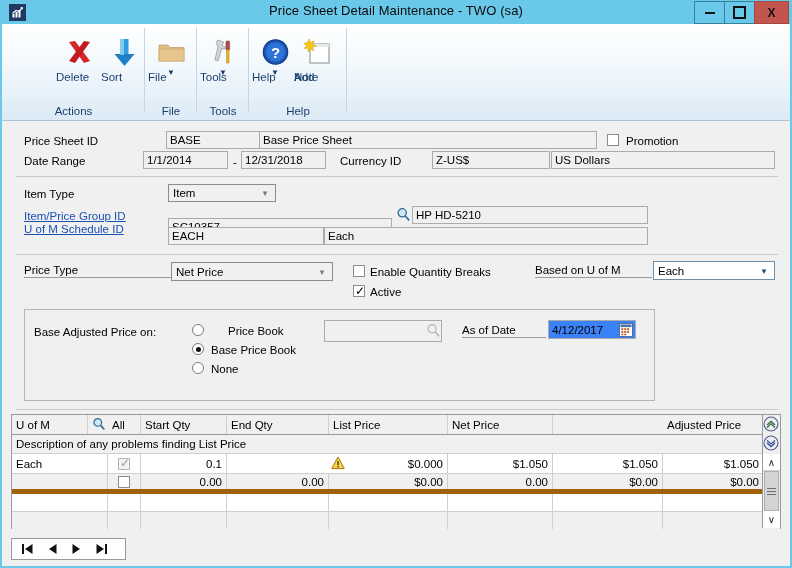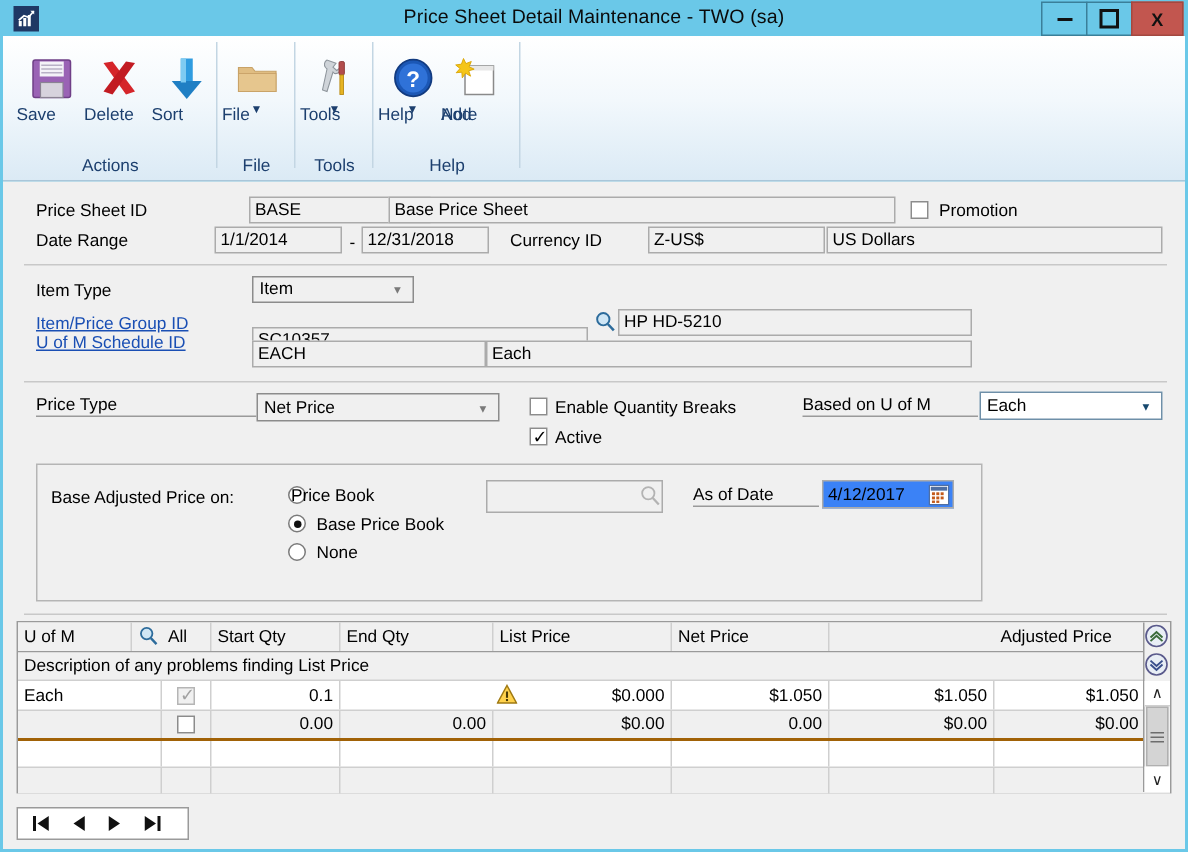--- a/index.html
+++ b/index.html
@@ -130,34 +130,20 @@
       <div class="wbtn">
           <span class="maxi"></span>
         </div>
       <div class="wbtn close">X</div>
     </div>
   </div>
 
   <div class="ribbon">
 
     <div class="rgroup" style="left:0;width:143px;">
-      <div class="rbtn" style="left:9px;">
-        <div class="ico">
-          <svg width="31" height="31" viewBox="0 0 31 31">
-            <rect x="3" y="3" width="25" height="25" rx="1.5" fill="#9a63b5"></rect>
-            <rect x="3" y="3" width="25" height="25" rx="1.5" fill="none" stroke="#6f3f87" stroke-width="1"></rect>
-            <rect x="7.5" y="4" width="16" height="10" fill="#f4f2f8"></rect>
-            <line x1="8.5" y1="6.5" x2="22.5" y2="6.5" stroke="#b8b0c6" stroke-width="1"></line>
-            <line x1="8.5" y1="9" x2="22.5" y2="9" stroke="#b8b0c6" stroke-width="1"></line>
-            <line x1="8.5" y1="11.5" x2="22.5" y2="11.5" stroke="#b8b0c6" stroke-width="1"></line>
-            <rect x="8" y="18" width="15" height="10" fill="#d7d3dd" stroke="#8a8293" stroke-width="0.8"></rect>
-          </svg>
-        </div>
-        <div class="lbl">Save</div>
-      </div>
       <div class="rbtn" style="left:54px;">
         <div class="ico">
           <svg width="31" height="31" viewBox="0 0 31 31">
             <path d="M5 5 L11 4 L26 24 L20 26 Z" fill="#d5252a"></path>
             <path d="M26 5 L20 4 L5 24 L11 26 Z" fill="#c21b22"></path>
           </svg>
         </div>
         <div class="lbl">Delete</div>
       </div>
       <div class="rbtn" style="left:99px;">
@@ -289,21 +275,21 @@
     <div class="lbl-ul" style="left:533px;top:143px;width:117px;">Based on U of M</div>
     <div class="ddl active" style="left:651px;top:140px;width:122px;height:19px;">
       <span>Each</span>
       <span class="arw">▾</span>
     </div>
 
     <div class="groupbox" style="left:22px;top:188px;width:631px;height:92px;"></div>
     <div class="lbl" style="left:32px;top:205px;">Base Adjusted Price on:</div>
 
     <div class="rdo" style="left:190px;top:203px;"></div>
-    <div class="lbl" style="left:192px;top:204px;">Price Book</div>
+    <div class="lbl" style="left:226px;top:204px;">Price Book</div>
 
     <div class="rdo" style="left:190px;top:222px;">
       <span class="dot"></span>
     </div>
     <div class="lbl" style="left:209px;top:223px;">Base Price Book</div>
 
     <div class="rdo" style="left:190px;top:241px;"></div>
     <div class="lbl" style="left:209px;top:242px;">None</div>
 
     <div class="fld" style="left:322px;top:199px;width:118px;height:22px;"></div>
@@ -376,21 +362,21 @@
             <rect x="6.3" y="10" width="1.4" height="1.4" fill="#4a3a05"></rect>
           </svg>
         </span>
         <span>$0.000</span>
       </div>
       <div class="gcell r" style="left:436px;width:105px;">$1.050</div>
       <div class="gcell r" style="left:541px;width:110px;">$1.050</div>
       <div class="gcell r" style="left:651px;width:100px;border-right:none;">$1.050</div>
     </div>
 
-    <div class="grow gbody-alt" style="top:59px;height:20px;border-bottom:2px solid #a16207;">
+    <div class="grow gbody-alt" style="top:59px;height:20px;border-bottom:5px solid #a16207;">
       <div class="gcell" style="left:0;width:96px;"></div>
       <div class="gcell c" style="left:96px;width:33px;">
         <span style="display:block;width:12px;height:12px;background:#ffffff;border:1px solid #8c8c8c;box-sizing:border-box;"></span>
       </div>
       <div class="gcell r" style="left:129px;width:86px;">0.00</div>
       <div class="gcell r" style="left:215px;width:102px;">0.00</div>
       <div class="gcell r" style="left:317px;width:119px;">$0.00</div>
       <div class="gcell r" style="left:436px;width:105px;">0.00</div>
       <div class="gcell r" style="left:541px;width:110px;">$0.00</div>
       <div class="gcell r" style="left:651px;width:100px;border-right:none;">$0.00</div>

